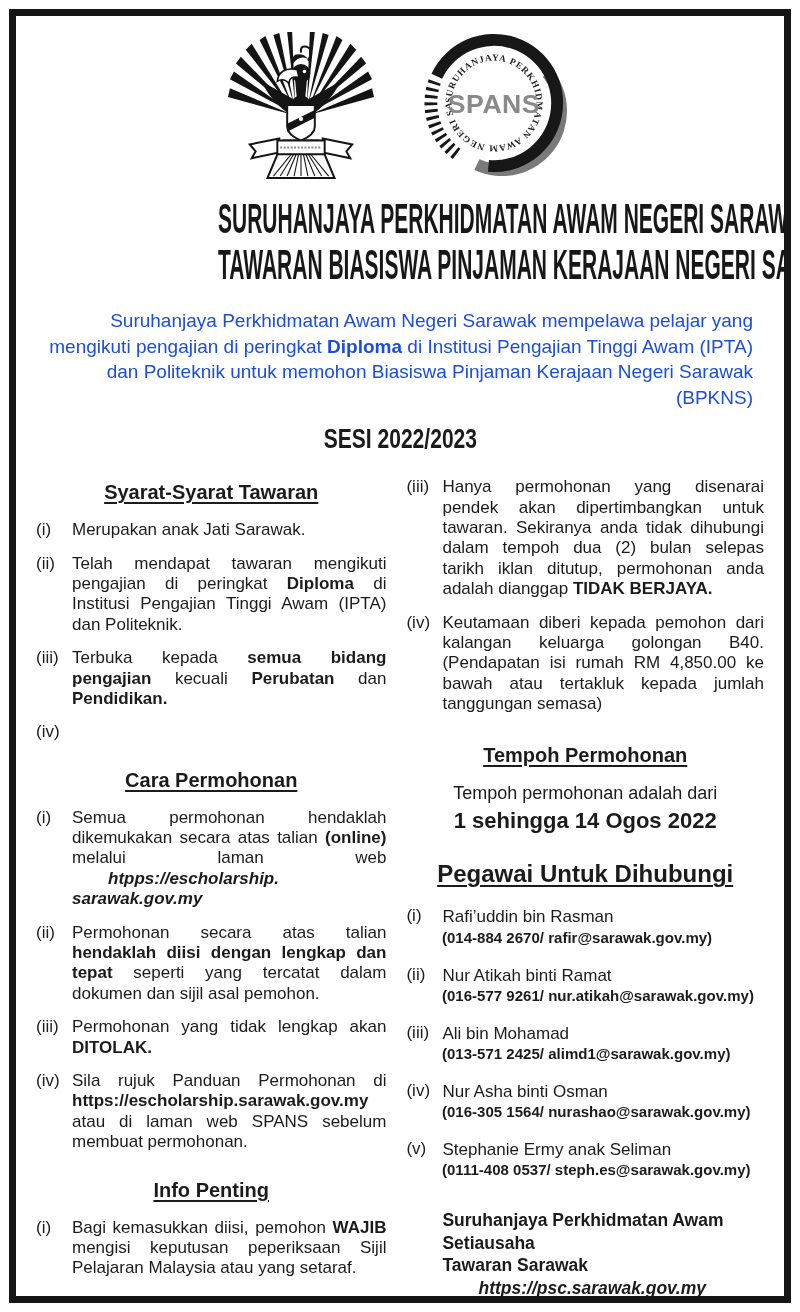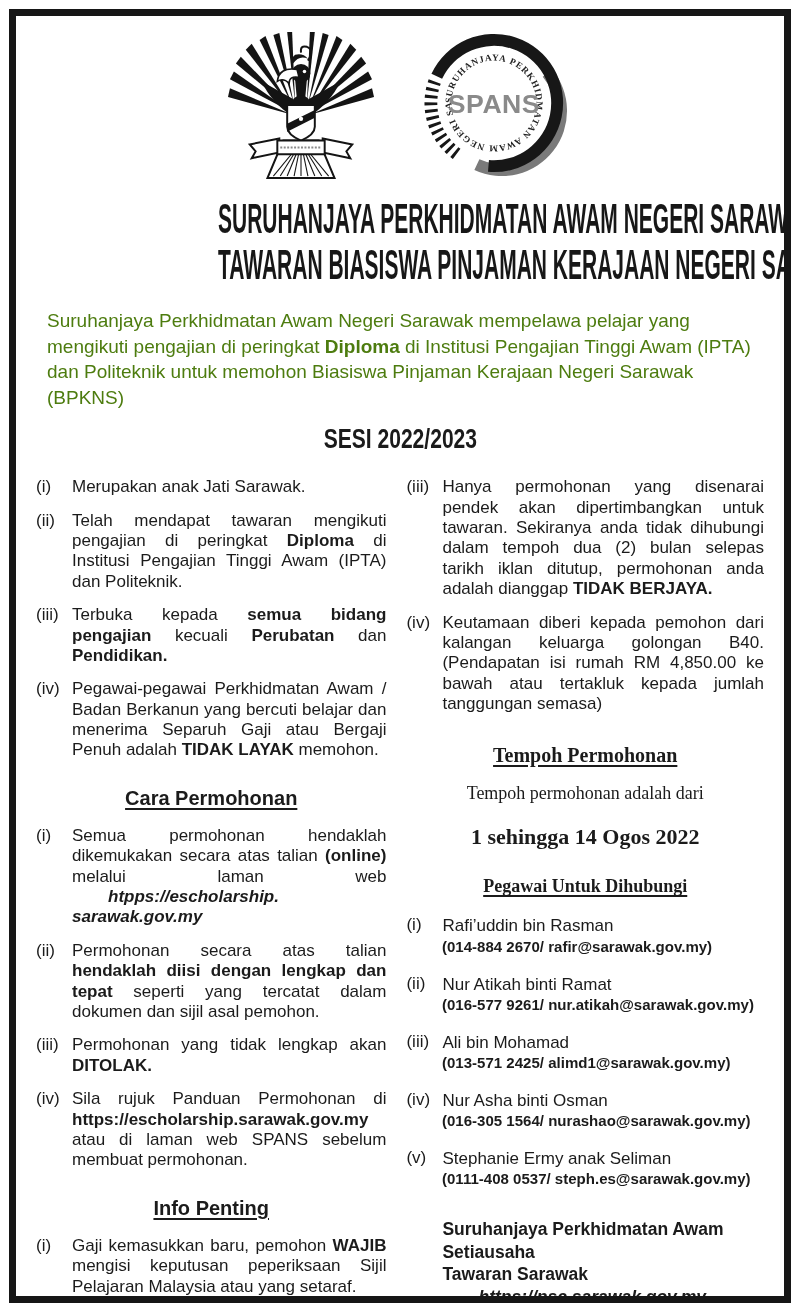--- a/index.html
+++ b/index.html
@@ -11,44 +11,44 @@
   
   .logo-row { display:flex; justify-content:center; align-items:center; gap:30px; margin-top:2px; height:152px; }
   .logo-row svg { display:block; }
 
   
   .title-block { margin-top:14px; text-align:center; }
   .title-line { font-weight:bold; font-size:42px; line-height:1.1; white-space:nowrap;
                 transform:scaleX(0.50); transform-origin:50% 50%; letter-spacing:0px; color:#171717; }
 
   
-  .intro { margin:20px auto 0; max-width:706px; text-align:left; font-size:19px; line-height:1.34; color:#4d7c0f; }
+  .intro { margin:20px auto 0; max-width:706px; text-align:right; font-size:19px; line-height:1.34; color:#1d4ed8; }
   .sesi { margin-top:14px; text-align:center; }
   .sesi-inner { display:inline-block; font-weight:bold; font-size:27px; transform:scaleX(0.78); transform-origin:center; white-space:nowrap; }
 
   
   .columns { display:flex; gap:20px; margin-top:22px; }
   .col { width:50%; }
 
   .sec-h { text-align:center; font-size:20px; font-weight:bold; text-decoration:underline;
            text-decoration-thickness:2px; text-underline-offset:3px; margin:4px 0 16px; }
   section + section { margin-top:26px; }
 
   .li { display:flex; align-items:flex-start; }
   .li + .li { margin-top:13px; }
   .mk { flex:0 0 36px; font-size:17px; line-height:1.2; }
   .tx { flex:1; font-size:17px; line-height:1.2; text-align:justify; }
   .b { font-weight:bold; }
   .i { font-style:italic;margin-left:36px; }
 
   
-  .tempoh { margin-top:30px; text-align:center;font-family:Liberation Serif, serif; }
+  .tempoh { margin-top:30px; text-align:center; }
   .tempoh-intro { margin-top:14px; font-size:18px; }
-  .tempoh-dates { margin-top:20px; font-weight:bold; font-size:22px; }
-  .peg-h { margin-top:26px; font-size:18px; }
+  .tempoh-dates { margin-top:4px; font-weight:bold; font-size:22px; }
+  .peg-h { margin-top:26px; font-size:24px; }
 
   
   .contacts { margin-top:18px; }
   .ct { display:flex; align-items:flex-start; }
   .ct + .ct { margin-top:16px; }
   .ct-name { font-size:17px; line-height:1.25; }
   .ct-line { font-size:15.5px; font-weight:bold; line-height:1.35; white-space:nowrap;
              transform:scaleX(0.97); transform-origin:0 50%; }
 
   
@@ -134,35 +134,35 @@
 
     <div class="sesi">
       <span class="sesi-inner">SESI 2022/2023</span>
     </div>
 
     <div class="columns">
 
       <div class="col">
 
         <section>
+          <h3 class="sec-h">Syarat-Syarat Tawaran</h3>
           <div class="li">
             <span class="mk">(i)</span>
             <div class="tx"><span>Merupakan anak Jati Sarawak.</span></div>
           </div>
           <div class="li">
             <span class="mk">(ii)</span>
             <div class="tx"><span>Telah mendapat tawaran mengikuti pengajian di peringkat </span><span class="b">Diploma</span><span> di Institusi Pengajian Tinggi Awam (IPTA) dan Politeknik.</span></div>
           </div>
           <div class="li">
             <span class="mk">(iii)</span>
             <div class="tx"><span>Terbuka kepada </span><span class="b">semua bidang pengajian</span><span> kecuali </span><span class="b">Perubatan</span><span> dan </span><span class="b">Pendidikan.</span></div>
           </div>
           <div class="li">
             <span class="mk">(iv)</span>
-            <div class="tx"><span>Pegawai-pegawai Perkhidmatan Awam / Badan Berkanun yang bercuti belajar dan menerima Separuh Gaji atau Bergaji Penuh adalah </span><span class="b">TIDAK LAYAK</span><span> memohon.</span></div>
           </div>
         </section>
 
         <section>
           <h3 class="sec-h">Cara Permohonan</h3>
           <div class="li">
             <span class="mk">(i)</span>
             <div class="tx"><span>Semua permohonan hendaklah dikemukakan secara atas talian </span><span class="b">(online)</span><span> melalui laman web </span><span class="b i">htpps://escholarship.​sarawak.gov.my</span></div>
           </div>
           <div class="li">
@@ -176,21 +176,21 @@
           <div class="li">
             <span class="mk">(iv)</span>
             <div class="tx"><span>Sila rujuk Panduan Permohonan di </span><span class="b">https://​escholarship.sarawak.gov.my</span><span> atau di laman web SPANS sebelum membuat permohonan.</span></div>
           </div>
         </section>
 
         <section>
           <h3 class="sec-h">Info Penting</h3>
           <div class="li">
             <span class="mk">(i)</span>
-            <div class="tx"><span>Gaji kemasukkan baru, pemohon </span><span class="b">WAJIB</span><span> mengisi keputusan peperiksaan Sijil Pelajaran Malaysia atau yang setaraf.</span></div>
+            <div class="tx"><span>Bagi kemasukkan diisi, pemohon </span><span class="b">WAJIB</span><span> mengisi keputusan peperiksaan Sijil Pelajaran Malaysia atau yang setaraf.</span></div>
           </div>
 
         </section>
       </div>
 
       <div class="col">
 
         <div class="li">
           <span class="mk">(iii)</span>
           <div class="tx"><span>Hanya permohonan yang disenarai pendek akan dipertimbangkan untuk tawaran. Sekiranya anda tidak dihubungi dalam tempoh dua (2) bulan selepas tarikh iklan ditutup, permohonan anda adalah dianggap </span><span class="b">TIDAK BERJAYA.</span></div>

